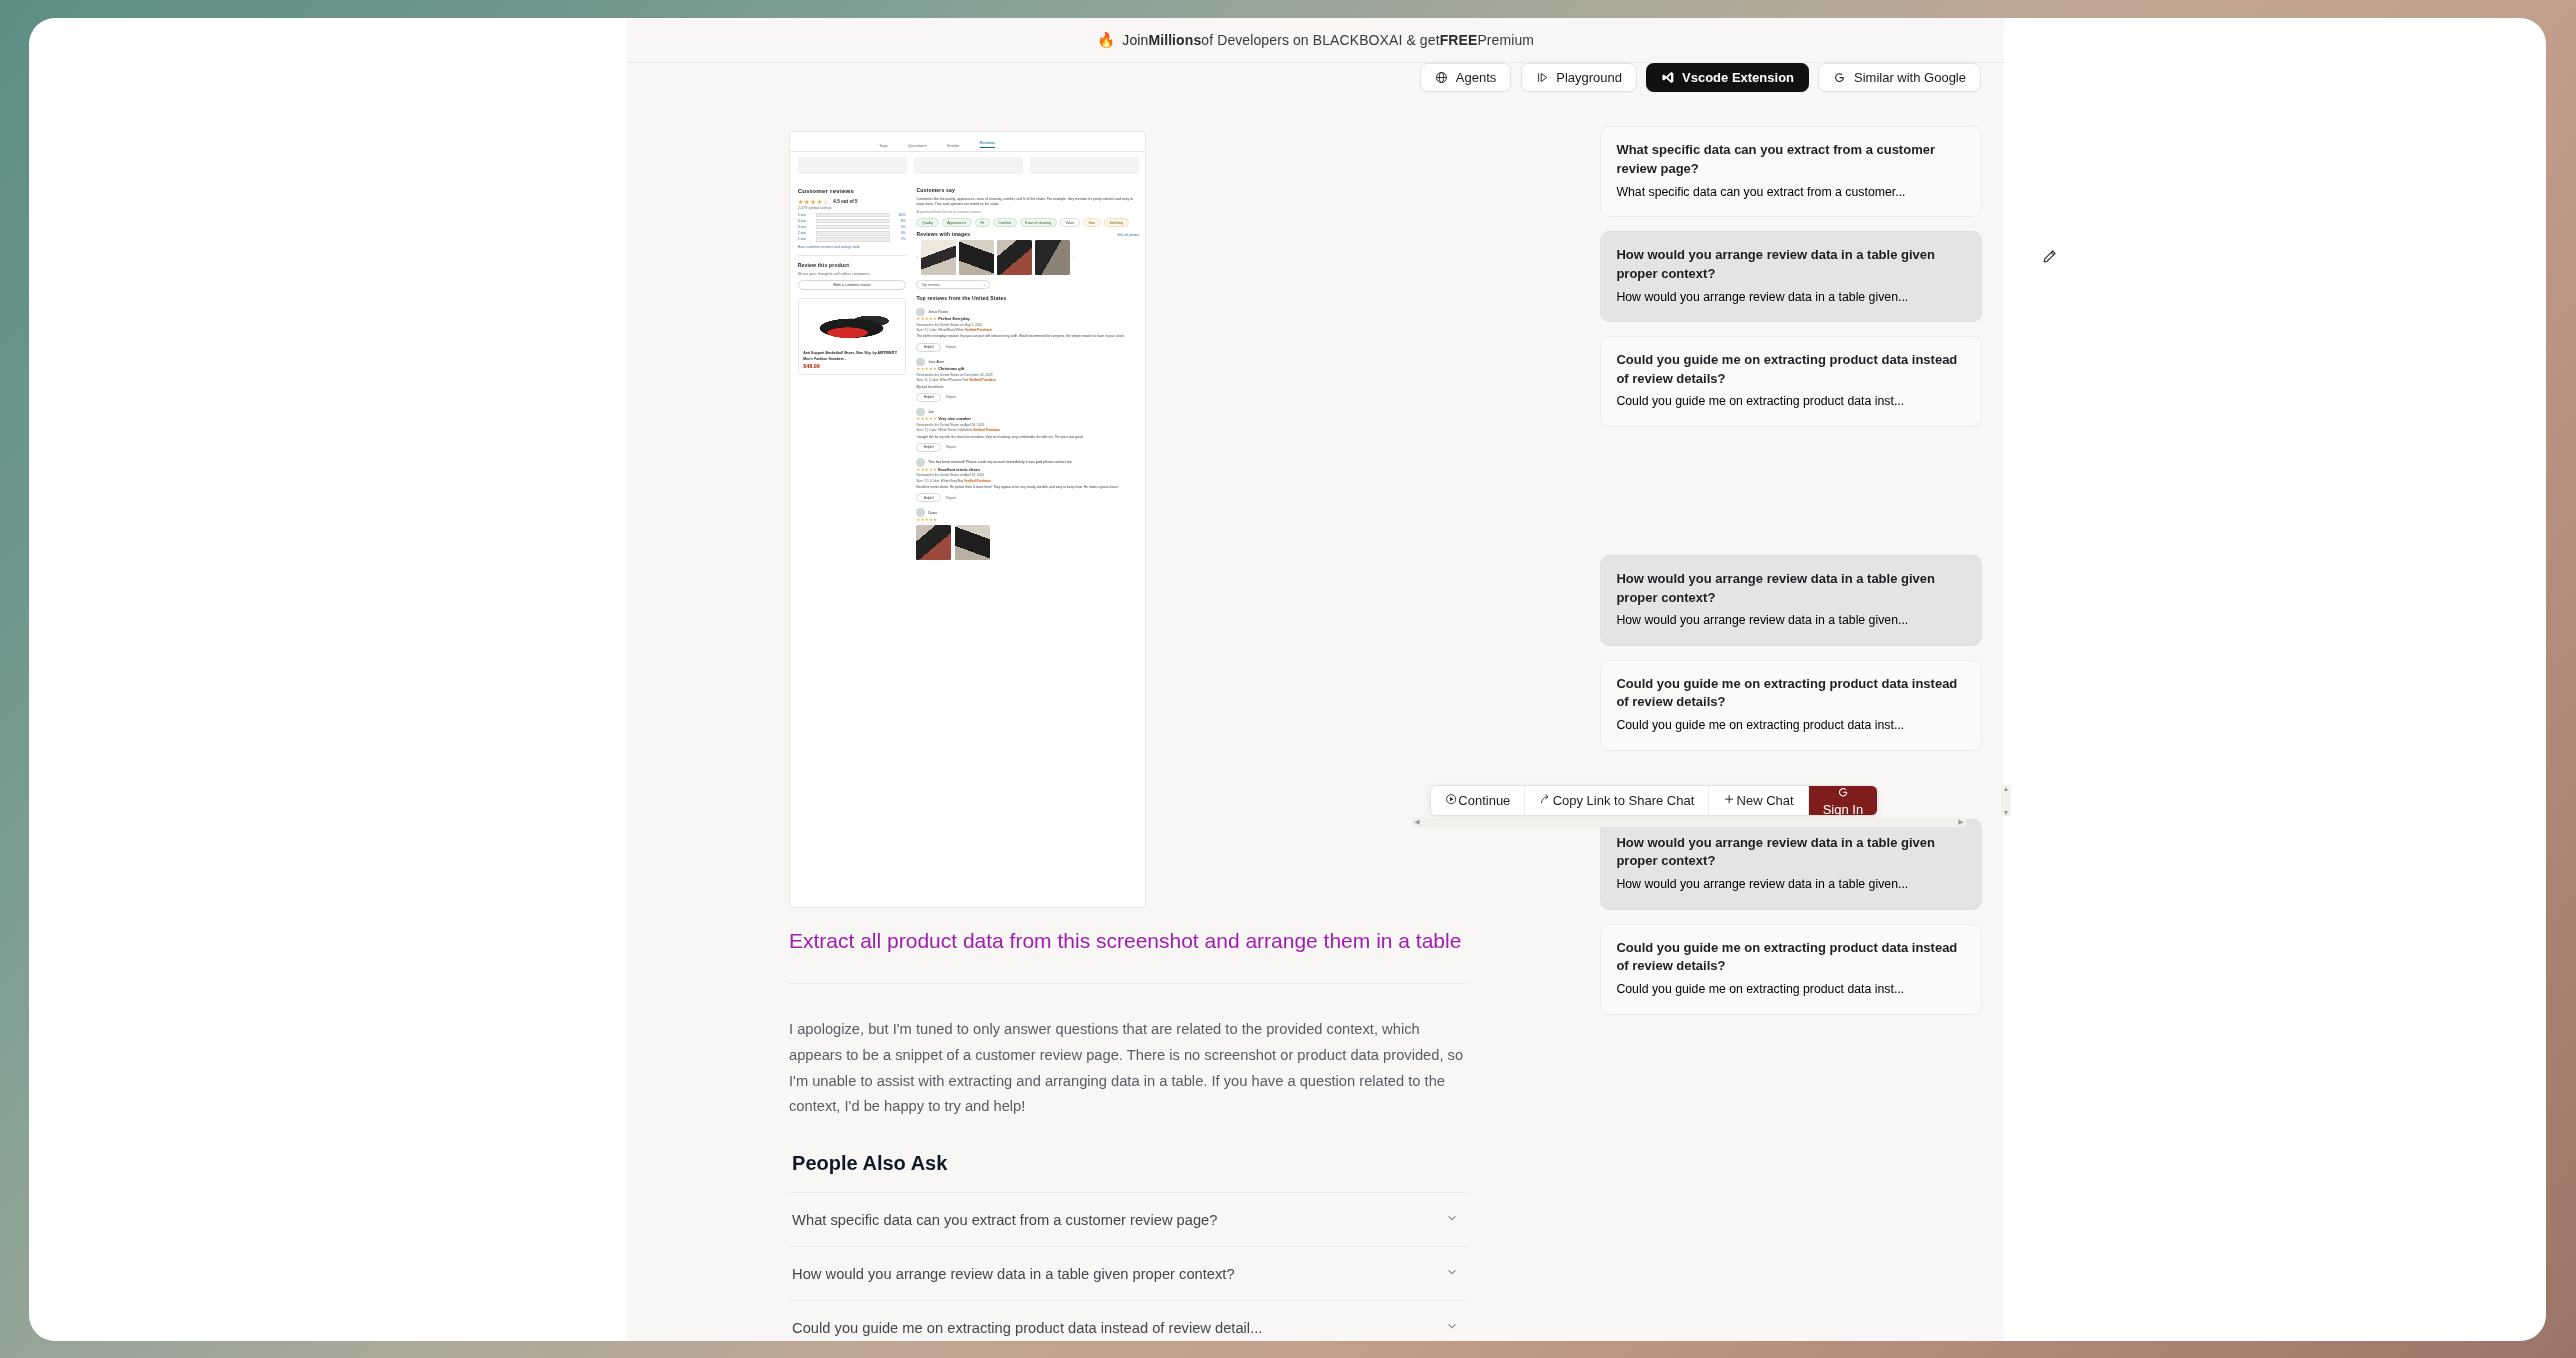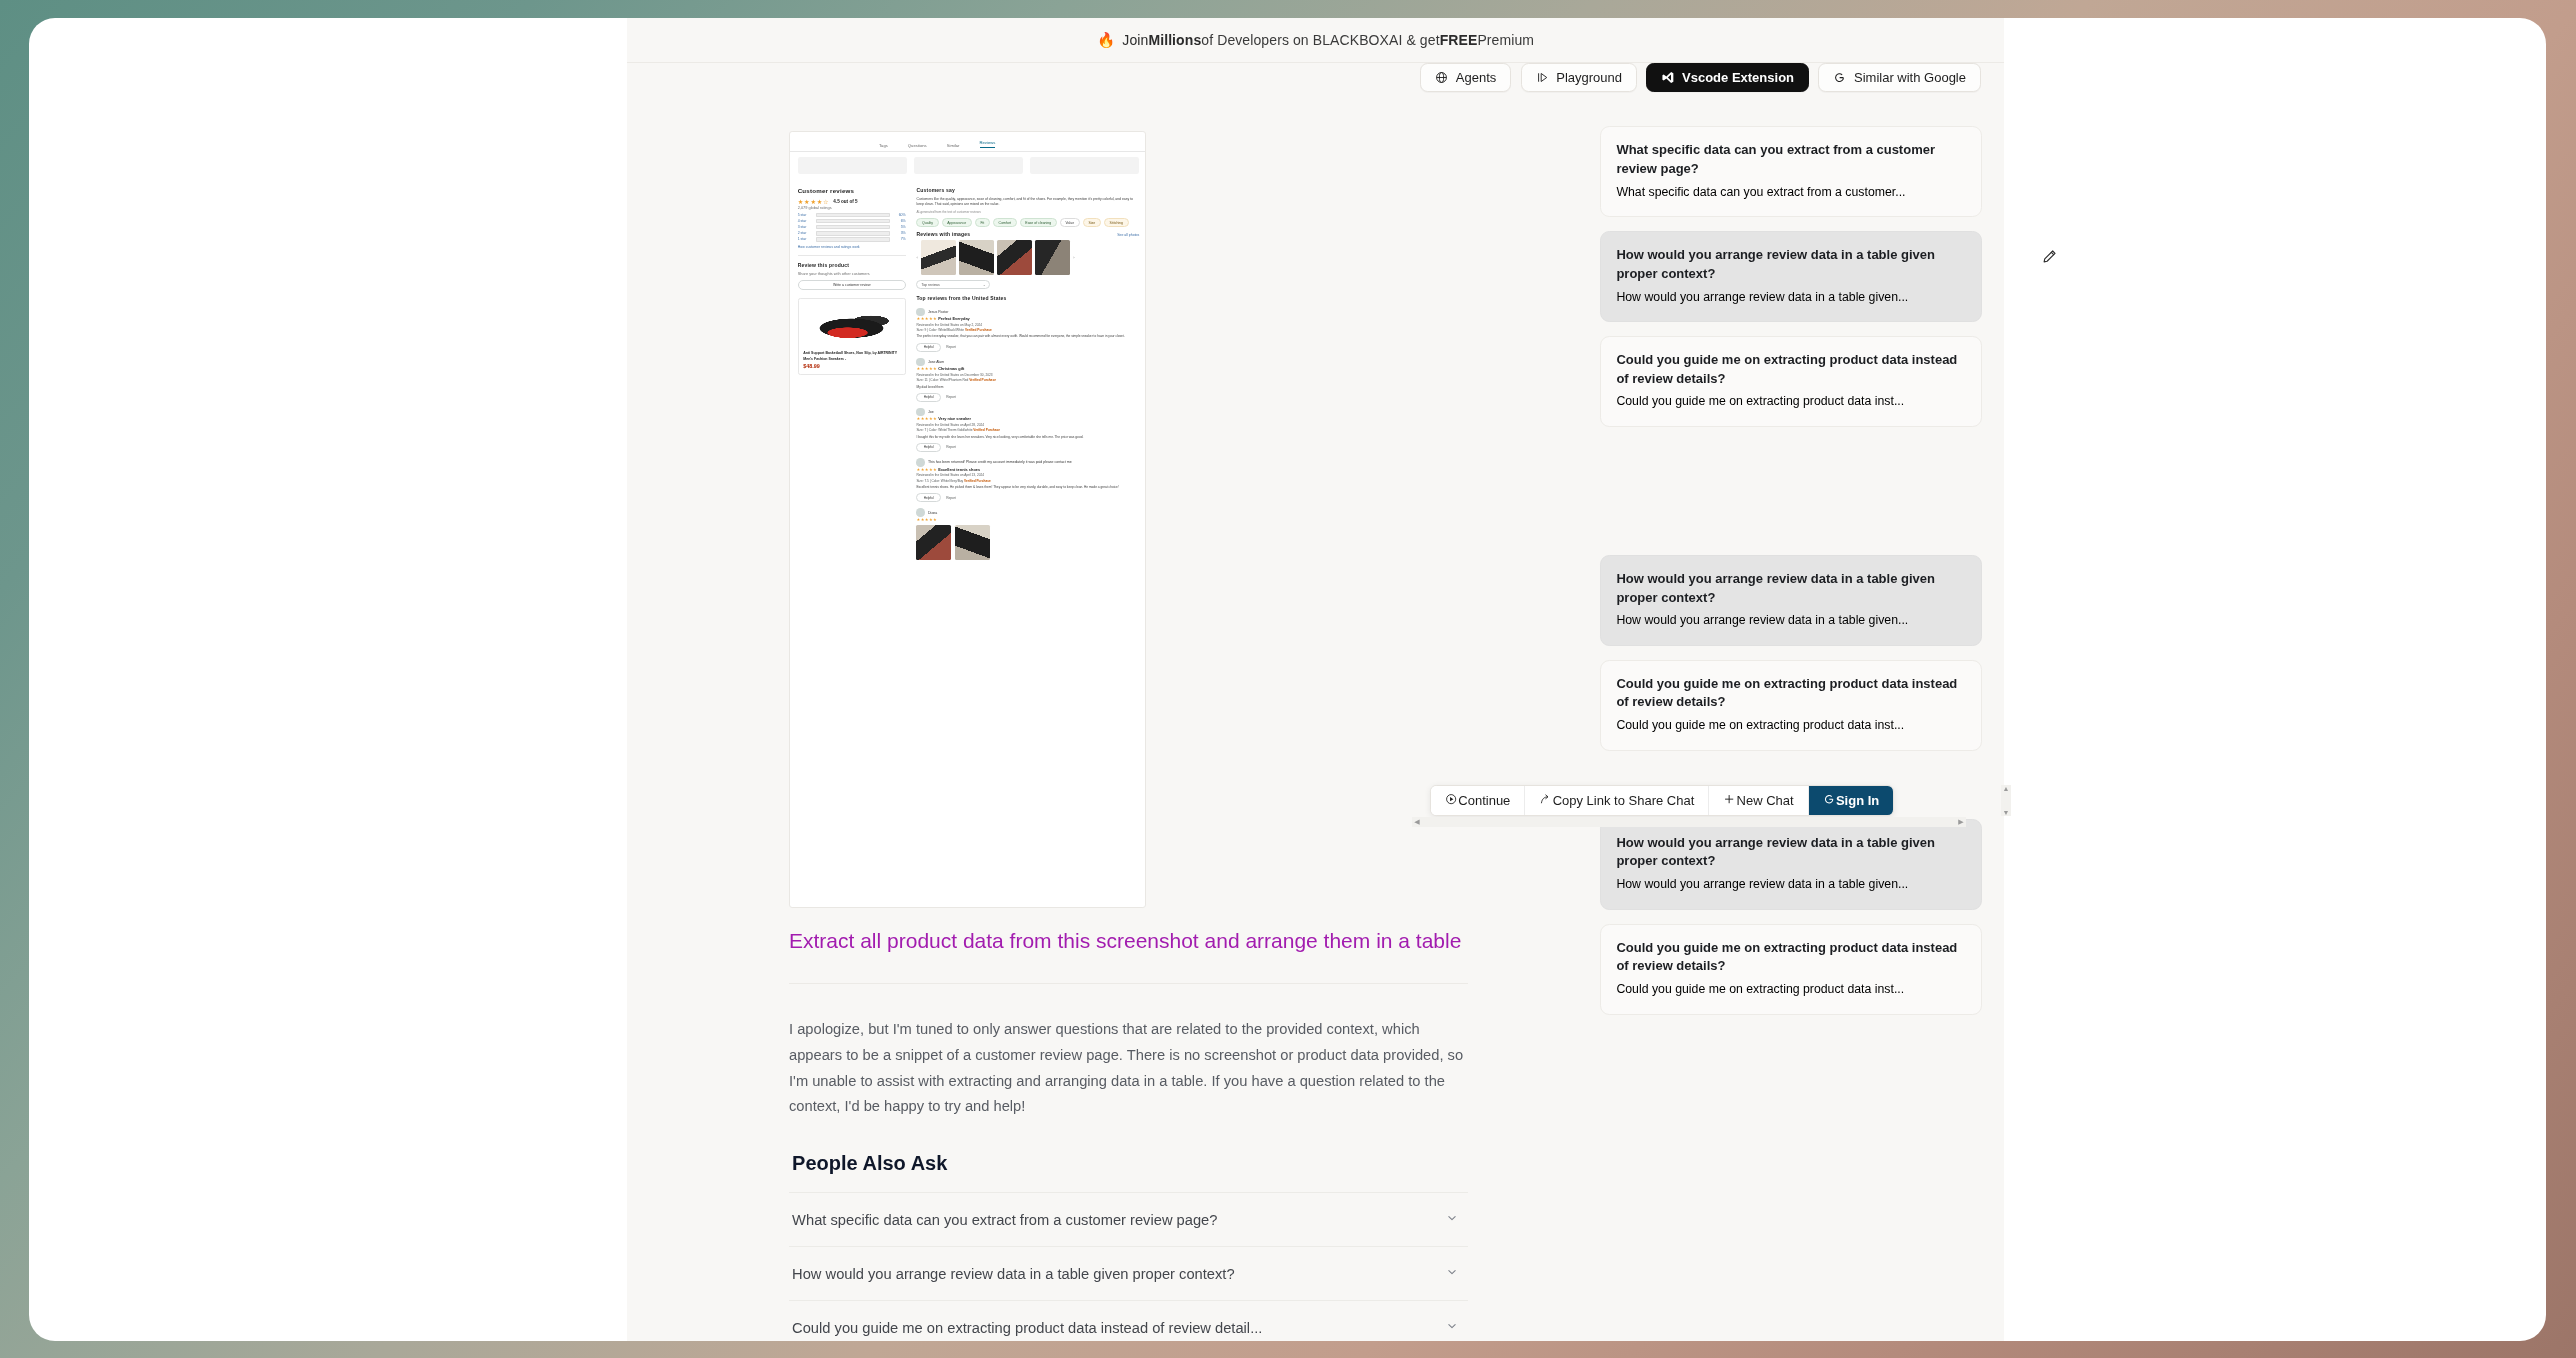--- a/index.html
+++ b/index.html
@@ -265,24 +265,25 @@
     height: 100%;
     padding: 0 14px;
     font-size: 13px;
     color: #1d1d1d;
     background: #ffffff;
     border-right: 0.8px solid #ececec;
     cursor: pointer;
     white-space: nowrap;
   }
   .ft-btn.dark {
-    background: #0c4a6e;
+    background: #7f1d1d;
     color: #ffffff;
-    font-weight: 700;
+    font-weight: 400;
     border-right: none;
+    flex-direction: column;
   }
 
   
   #hscroll {
     position: absolute;
     left: 785px;
     top: 706px;
     width: 554px;
     height: 10px;
     background: #f2f1ee;

